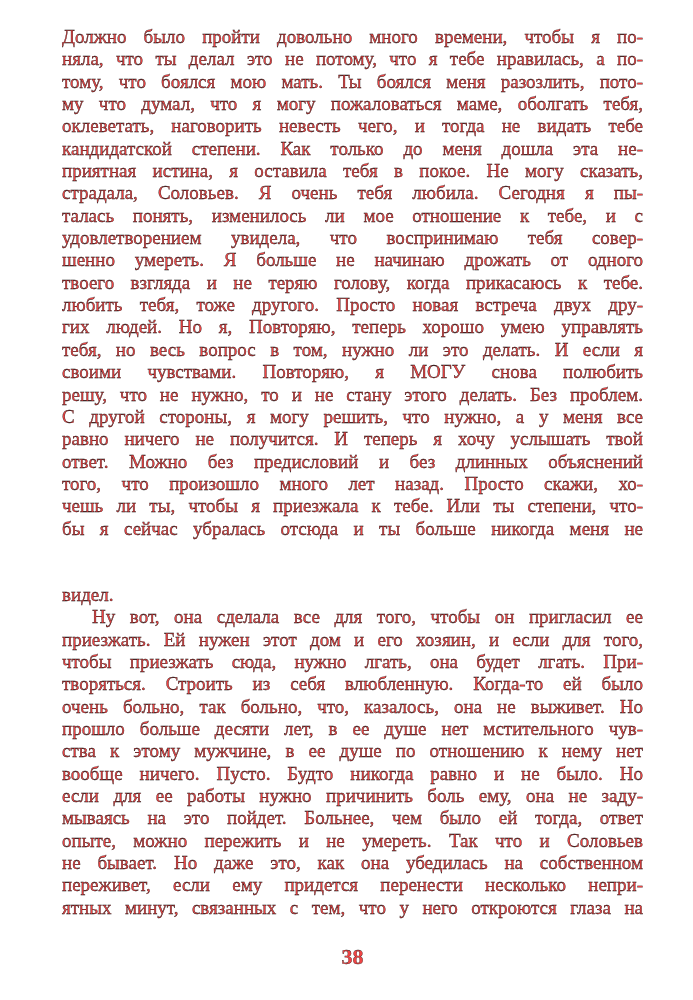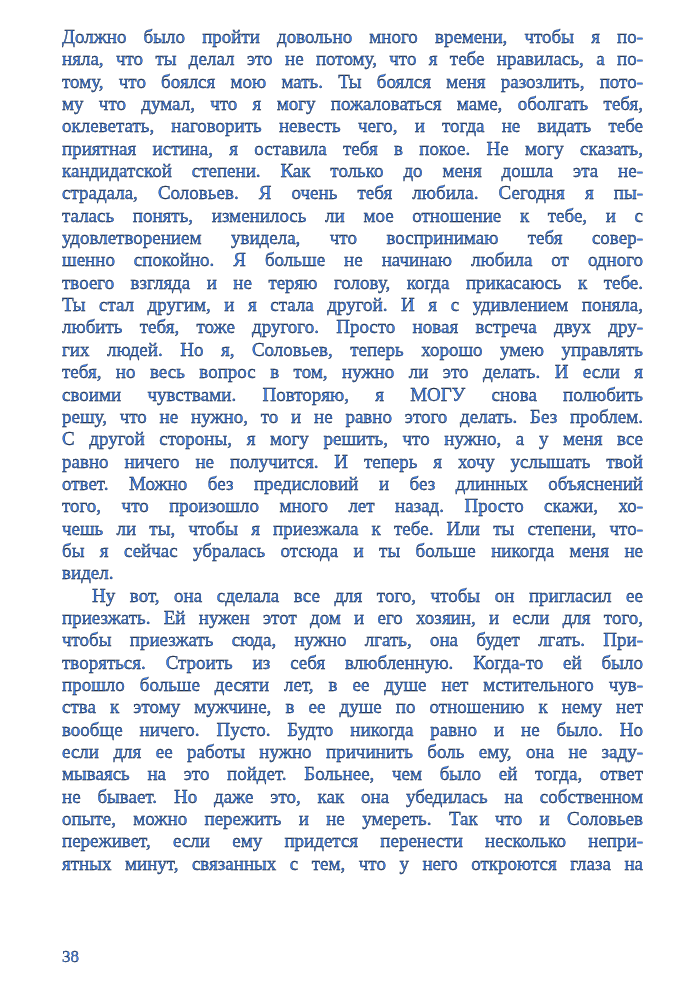--- a/index.html
+++ b/index.html
@@ -9,98 +9,101 @@
     height: 1000px;
     overflow: hidden;
     background: #ffffff;
   }
   .page {
     position: relative;
     width: 693px;
     height: 1000px;
     background: #ffffff;
     font-family: "Liberation Serif", "DejaVu Serif", serif;
-    color: #3b82f6;
+    color: #ef4444;
   }
   .text-block {
     position: absolute;
     left: 62px;
     top: 26px;
     width: 581px;
   }
   .line {
     font-size: 19px;
     line-height: 22.35px;
     text-align: justify;
     text-align-last: justify;
     -webkit-text-stroke: 0.35px #0c0c0c;
     white-space: normal;
   }
   .line.no-justify {
     text-align-last: left;
+    margin-top: 44px;
   }
   .line.indent {
     text-indent: 30px;
   }
   .page-number {
     position: absolute;
     left: 62px;
     top: 947px;
     width: 581px;
-    font-size: 17px;
+    text-align: center;
+    font-size: 22px;
     line-height: 20px;
+    font-weight: bold;
     -webkit-text-stroke: 0.3px #0c0c0c;
   }
 </style>
 </head>
 <body>
 
 <div class="page">
   <div class="text-block">
 
     <div class="para">
       <div class="line">Должно было пройти довольно много времени, чтобы я по-</div>
       <div class="line">няла, что ты делал это не потому, что я тебе нравилась, а по-</div>
       <div class="line">тому, что боялся мою мать. Ты боялся меня разозлить, пото-</div>
       <div class="line">му что думал, что я могу пожаловаться маме, оболгать тебя,</div>
       <div class="line">оклеветать, наговорить невесть чего, и тогда не видать тебе</div>
+      <div class="line">кандидатской степени. Как только до меня дошла эта не-</div>
       <div class="line">приятная истина, я оставила тебя в покое. Не могу сказать,</div>
-      <div class="line">кандидатской степени. Как только до меня дошла эта не-</div>
       <div class="line">страдала, Соловьев. Я очень тебя любила. Сегодня я пы-</div>
       <div class="line">талась понять, изменилось ли мое отношение к тебе, и с</div>
       <div class="line">удовлетворением увидела, что воспринимаю тебя совер-</div>
-      <div class="line">шенно спокойно. Я больше не начинаю любила от одного</div>
+      <div class="line">шенно умереть. Я больше не начинаю дрожать от одного</div>
       <div class="line">твоего взгляда и не теряю голову, когда прикасаюсь к тебе.</div>
-      <div class="line">Ты стал другим, и я стала другой. И я с удивлением поняла,</div>
       <div class="line">любить тебя, тоже другого. Просто новая встреча двух дру-</div>
-      <div class="line">гих людей. Но я, Соловьев, теперь хорошо умею управлять</div>
+      <div class="line">гих людей. Но я, Повторяю, теперь хорошо умею управлять</div>
       <div class="line">тебя, но весь вопрос в том, нужно ли это делать. И если я</div>
       <div class="line">своими чувствами. Повторяю, я МОГУ снова полюбить</div>
-      <div class="line">решу, что не нужно, то и не равно этого делать. Без проблем.</div>
+      <div class="line">решу, что не нужно, то и не стану этого делать. Без проблем.</div>
       <div class="line">С другой стороны, я могу решить, что нужно, а у меня все</div>
       <div class="line">равно ничего не получится. И теперь я хочу услышать твой</div>
       <div class="line">ответ. Можно без предисловий и без длинных объяснений</div>
       <div class="line">того, что произошло много лет назад. Просто скажи, хо-</div>
       <div class="line">чешь ли ты, чтобы я приезжала к тебе. Или ты степени, что-</div>
       <div class="line">бы я сейчас убралась отсюда и ты больше никогда меня не</div>
       <div class="line no-justify">видел.</div>
     </div>
 
     <div class="para">
       <div class="line indent">Ну вот, она сделала все для того, чтобы он пригласил ее</div>
       <div class="line">приезжать. Ей нужен этот дом и его хозяин, и если для того,</div>
       <div class="line">чтобы приезжать сюда, нужно лгать, она будет лгать. При-</div>
       <div class="line">творяться. Строить из себя влюбленную. Когда-то ей было</div>
+      <div class="line">очень больно, так больно, что, казалось, она не выживет. Но</div>
       <div class="line">прошло больше десяти лет, в ее душе нет мстительного чув-</div>
       <div class="line">ства к этому мужчине, в ее душе по отношению к нему нет</div>
       <div class="line">вообще ничего. Пусто. Будто никогда равно и не было. Но</div>
       <div class="line">если для ее работы нужно причинить боль ему, она не заду-</div>
       <div class="line">мываясь на это пойдет. Больнее, чем было ей тогда, ответ</div>
+      <div class="line">опыте, можно пережить и не умереть. Так что и Соловьев</div>
       <div class="line">не бывает. Но даже это, как она убедилась на собственном</div>
-      <div class="line">опыте, можно пережить и не умереть. Так что и Соловьев</div>
       <div class="line">переживет, если ему придется перенести несколько непри-</div>
       <div class="line">ятных минут, связанных с тем, что у него откроются глаза на</div>
     </div>
 
   </div>
 
   <div class="page-number">38</div>
 </div>
 
 </body></html>

